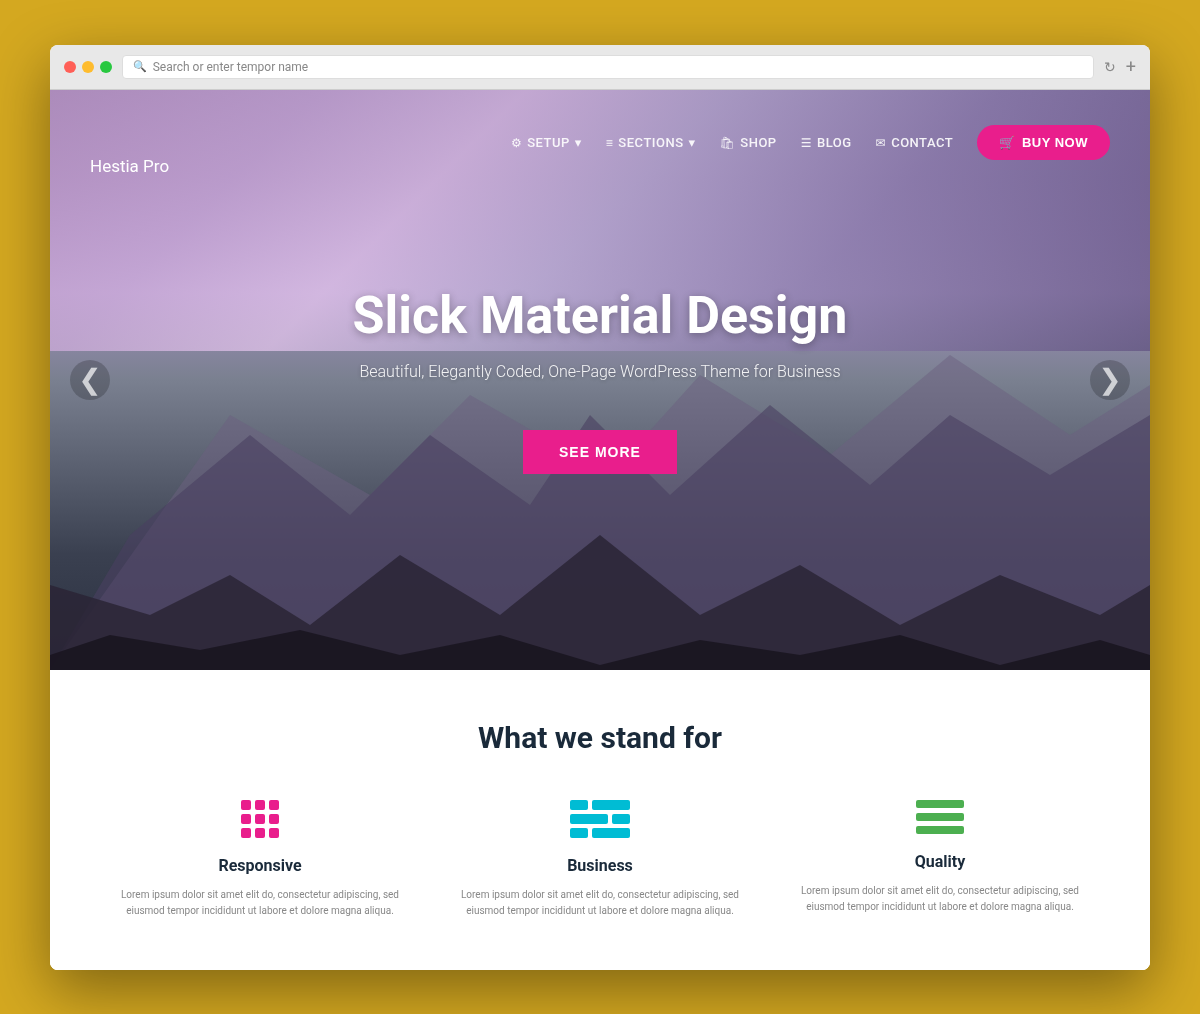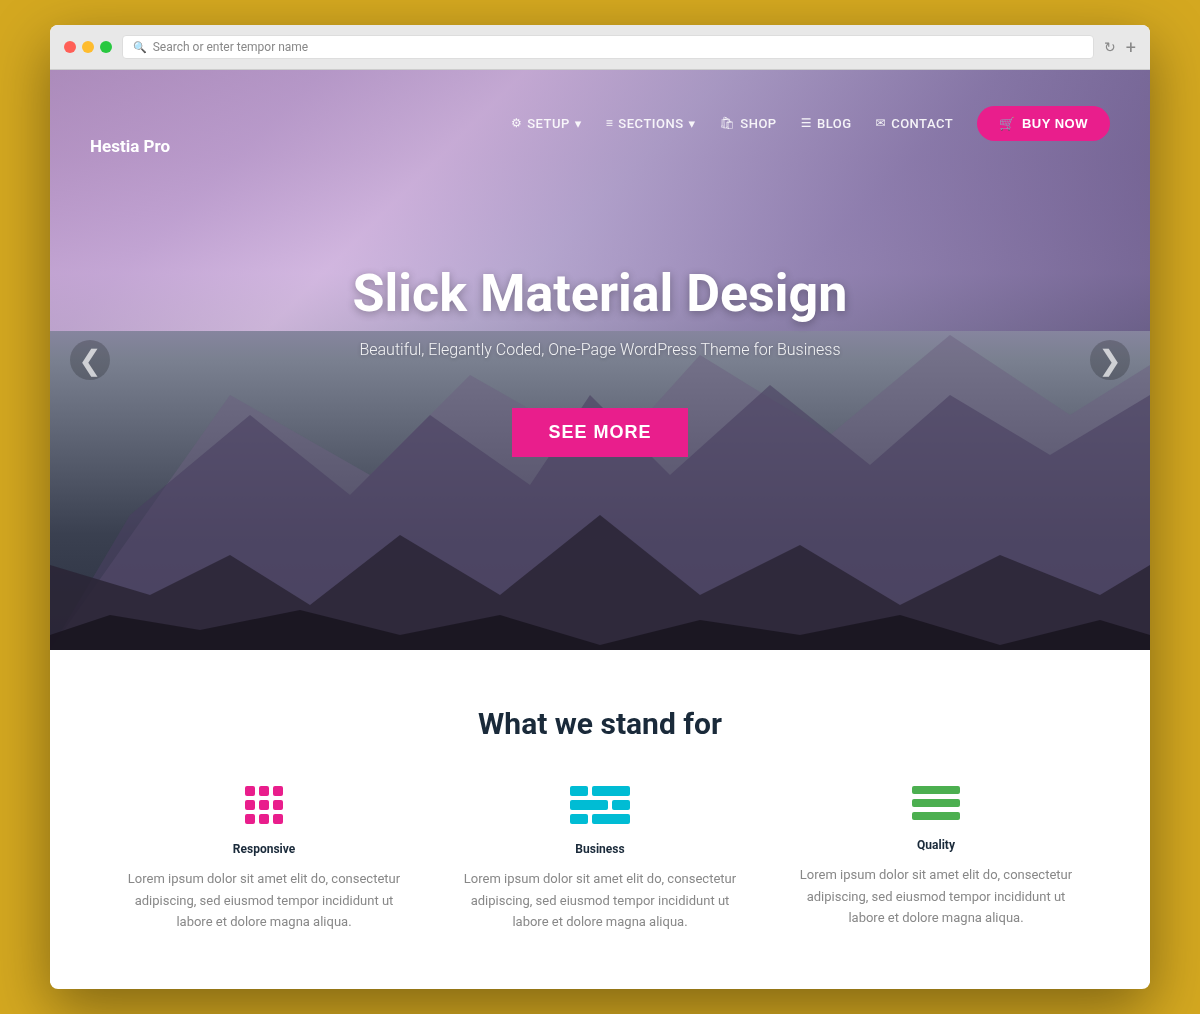--- a/index.html
+++ b/index.html
@@ -63,21 +63,21 @@
       top: 0; left: 0; right: 0;
       display: flex;
       align-items: center;
       justify-content: space-between;
       padding: 20px 40px;
       z-index: 10;
     }
     .navbar-brand {
       color: #fff;
       font-size: 17px;
-      font-weight: 700;
+      font-weight: 400;
       margin-top: 46px;
     }
     .navbar-nav {
       display: flex;
       align-items: center;
       gap: 24px;
     }
     .nav-item {
       color: rgba(255,255,255,0.9);
       font-size: 13px;
@@ -154,21 +154,21 @@
       font-weight: 300;
       opacity: 0.9;
       margin-bottom: 49px;
       text-shadow: 0 1px 4px rgba(0,0,0,0.3);
     }
     .see-more-btn {
       background: #e91e8c;
       color: #fff;
       border: none;
       padding: 14px 36px;
-      font-size: 18px;
+      font-size: 14px;
       font-weight: 600;
       cursor: pointer;
       text-transform: uppercase;
       letter-spacing: 1px;
     }
     .hero-arrow {
       position: absolute;
       top: 50%;
       transform: translateY(-50%);
       z-index: 10;
@@ -183,21 +183,21 @@
       justify-content: center;
       border-radius: 50%;
     }
     .hero-arrow-left { left: 20px; }
     .hero-arrow-right { right: 20px; }
     
     .features-section {
       background: #fff;
       padding: 50px 60px 50px;
       border-radius: 4px;
-      margin: 6px;
+      margin: 0;
     }
     .features-title {
       text-align: center;
       font-size: 30px;
       font-weight: 700;
       color: #1a2a3a;
       margin-bottom: 45px;
     }
     .features-grid {
       display: grid;
@@ -247,27 +247,27 @@
       flex-direction: column;
       gap: 5px;
     }
     .icon-line {
       height: 8px;
       border-radius: 2px;
       background: #4caf50;
       width: 48px;
     }
     .feature-name {
-      font-size: 12px;
+      font-size: 16px;
       font-weight: 700;
       color: #1a2a3a;
       margin-bottom: 12px;
     }
     .feature-desc {
-      font-size: 13px;
+      font-size: 10px;
       color: #888;
       line-height: 1.65;
     }
   </style>
 </head>
 <body>
 
 <div class="browser-window">
 
   <div class="browser-chrome">

